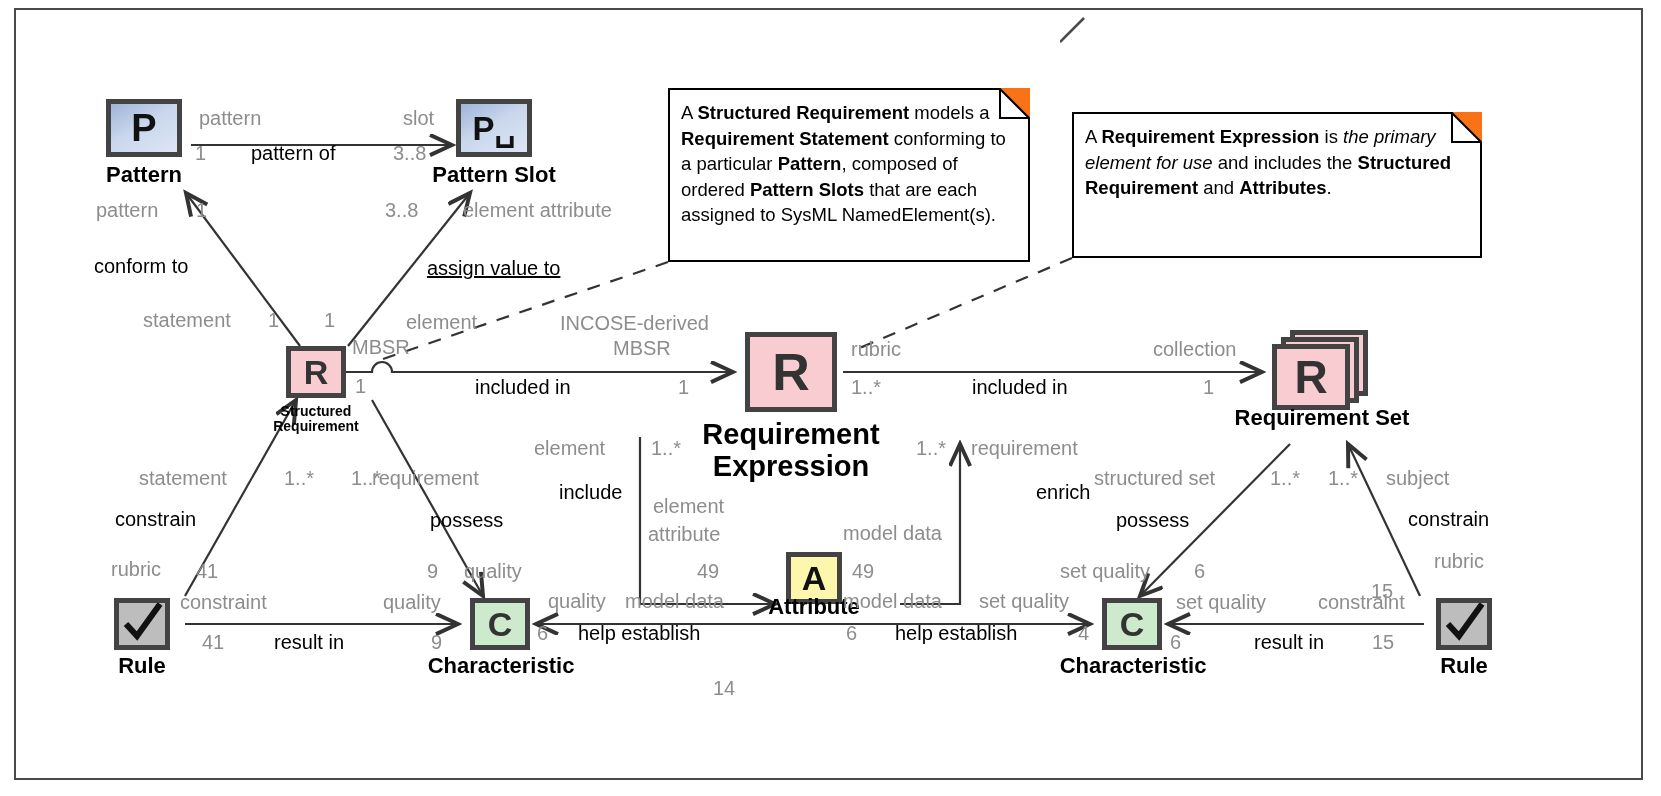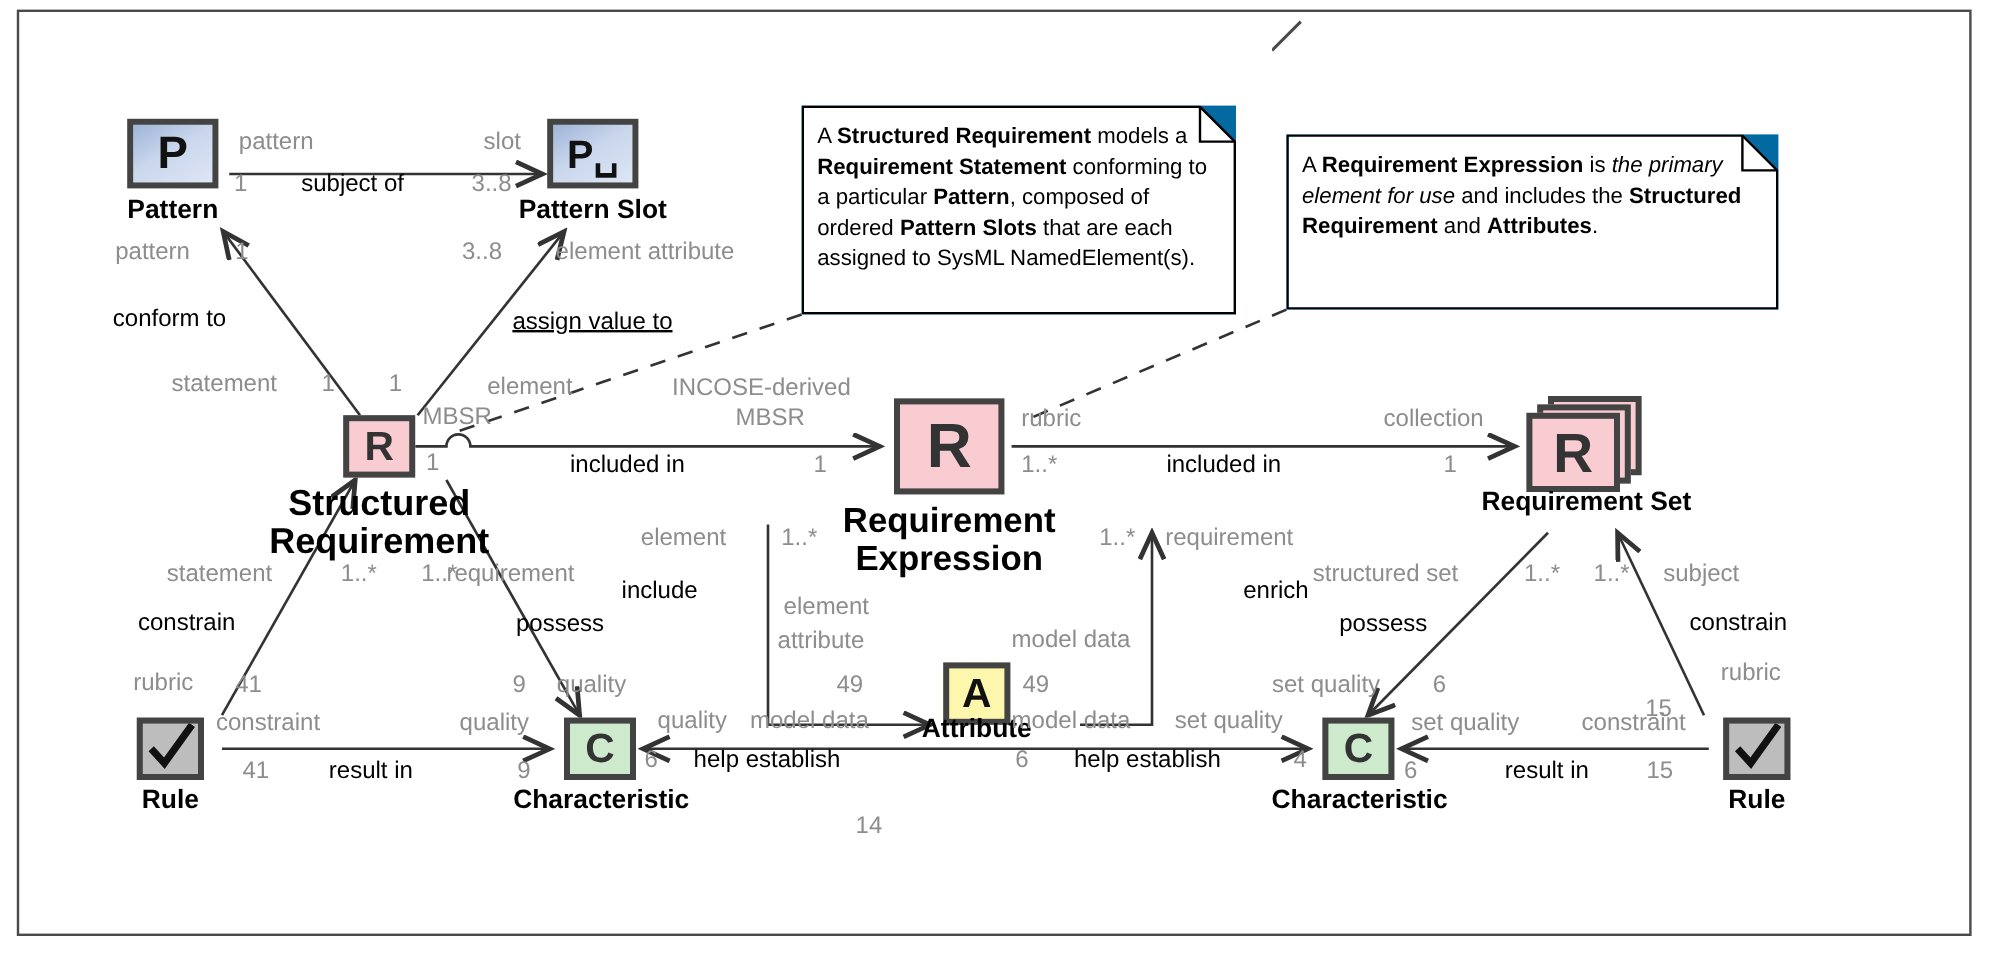--- a/index.html
+++ b/index.html
@@ -58,21 +58,21 @@
 
   
   .stack{position:relative;width:96px;height:80px;}
   .stack .sh{position:absolute;box-sizing:border-box;border:5px solid #434343;background:#f9ccd2;width:78px;height:66px;}
   .stack .s1{left:18px;top:0px;}
   .stack .s2{left:9px;top:7px;}
   .stack .s3{left:0px;top:14px;}
   .stack .gl{position:absolute;left:0;top:14px;width:78px;height:66px;display:flex;align-items:center;justify-content:center;font-weight:bold;font-size:46px;color:#333;}
 
   
-  .note{position:absolute;background:#0369a1;box-sizing:border-box;text-decoration:underline;}
+  .note{position:absolute;background:#f97316;box-sizing:border-box;text-decoration:underline;}
   .note .body{
     position:absolute;left:0;top:0;width:100%;height:100%;
     padding:12px 13px 8px 13px;box-sizing:border-box;
     font-size:18.5px;line-height:25.5px;color:#000;
   }
   .note b{font-weight:bold;}
   .note i{font-style:italic;}
 
   
   .lb{position:absolute;white-space:nowrap;line-height:1;}
@@ -164,21 +164,21 @@
       <div class="gl">P␣</div>
     </div>
   </div>
   <div class="cap" style="left:396px;top:163px;width:196px;font-size:22px;">Pattern Slot</div>
 
   <div class="node" style="left:286px;top:346px;">
     <div class="ic ic-req">
       <div class="gl">R</div>
     </div>
   </div>
-  <div class="cap" style="left:216px;top:404px;width:200px;font-size:30px;text-align:center;">
+  <div class="cap" style="left:216px;top:404px;width:200px;font-size:14px;text-align:center;">
     <span>Structured</span><br>
     <span>Requirement</span>
   </div>
 
   <div class="node" style="left:745px;top:332px;">
     <div class="ic ic-reqbig">
       <div class="gl">R</div>
     </div>
   </div>
   <div class="cap" style="left:661px;top:418px;width:260px;font-size:29px;line-height:1.12;">
@@ -231,21 +231,21 @@
       <svg viewBox="0 0 46 42" width="100%" height="100%" style="position:absolute;left:0;top:0;">
         <path d="M7 21 L18 33 L41 1" stroke="#111" stroke-width="6" fill="none"></path>
       </svg>
     </div>
   </div>
   <div class="cap" style="left:1414px;top:654px;width:100px;font-size:22px;">Rule</div>
 
   <div class="lb rolelb" style="left:199px;top:108px;">pattern</div>
   <div class="lb rolelb" style="left:403px;top:108px;">slot</div>
   <div class="lb multlb" style="left:195px;top:143px;">1</div>
-  <div class="lb assoclb" style="left:251px;top:143px;">subject of</div>
+  <div class="lb assoclb" style="left:251px;top:143px;">pattern of</div>
   <div class="lb multlb" style="left:393px;top:143px;">3..8</div>
 
   <div class="lb rolelb" style="left:96px;top:200px;">pattern</div>
   <div class="lb multlb" style="left:196px;top:200px;">1</div>
   <div class="lb multlb" style="left:385px;top:200px;">3..8</div>
   <div class="lb rolelb" style="left:463px;top:200px;">element attribute</div>
   <div class="lb assoclb" style="left:94px;top:256px;">conform to</div>
   <div class="lb assoclb" style="left:427px;top:258px;text-decoration:underline;">assign value to</div>
 
   <div class="lb rolelb" style="left:143px;top:310px;">statement</div>
@@ -278,21 +278,21 @@
   <div class="lb multlb" style="left:427px;top:561px;">9</div>
   <div class="lb rolelb" style="left:464px;top:561px;">quality</div>
   <div class="lb rolelb" style="left:180px;top:592px;">constraint</div>
   <div class="lb rolelb" style="left:383px;top:592px;">quality</div>
   <div class="lb multlb" style="left:202px;top:632px;">41</div>
   <div class="lb assoclb" style="left:274px;top:632px;">result in</div>
   <div class="lb multlb" style="left:431px;top:632px;">9</div>
 
   <div class="lb rolelb" style="left:534px;top:438px;">element</div>
   <div class="lb multlb" style="left:651px;top:438px;">1..*</div>
-  <div class="lb assoclb" style="left:518px;top:482px;text-align:center;">include</div>
+  <div class="lb assoclb" style="left:559px;top:482px;text-align:center;">include</div>
   <div class="lb rolelb" style="left:653px;top:496px;">element</div>
   <div class="lb rolelb" style="left:648px;top:524px;">attribute</div>
   <div class="lb multlb" style="left:697px;top:561px;">49</div>
   <div class="lb rolelb" style="left:843px;top:523px;">model data</div>
   <div class="lb multlb" style="left:852px;top:561px;">49</div>
 
   <div class="lb rolelb" style="left:548px;top:591px;">quality</div>
   <div class="lb rolelb" style="left:625px;top:591px;">model data</div>
   <div class="lb multlb" style="left:537px;top:623px;">6</div>
   <div class="lb assoclb" style="left:578px;top:623px;">help establish</div>

